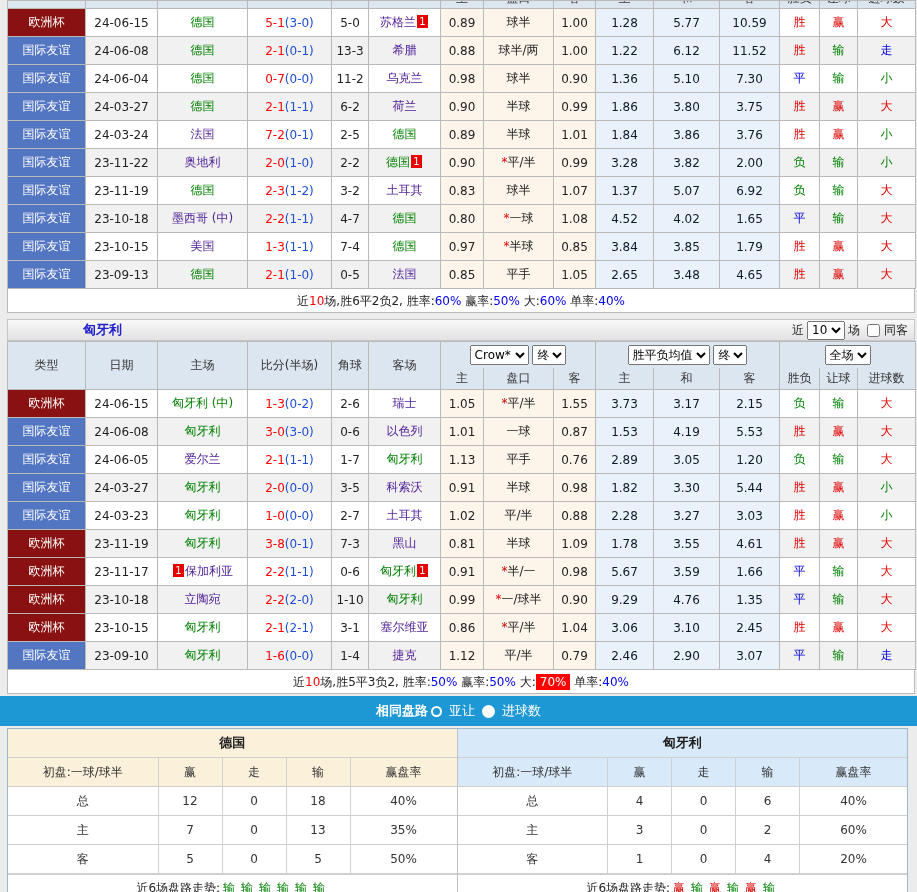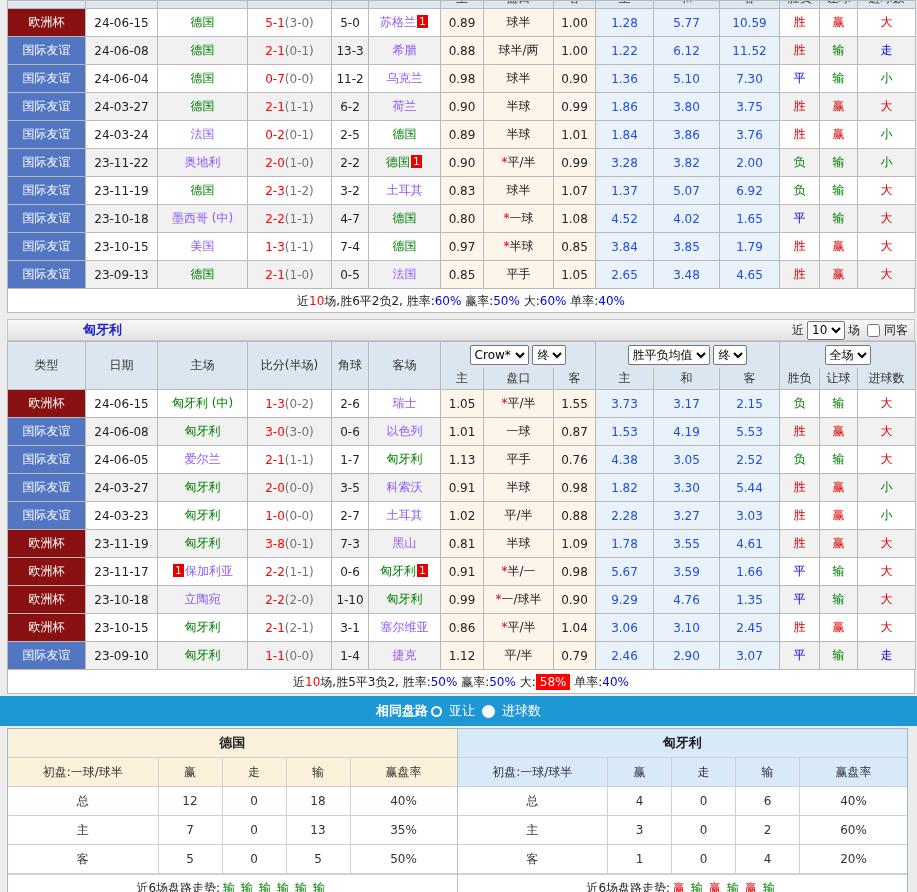--- a/index.html
+++ b/index.html
@@ -34,26 +34,26 @@
   tr.clip-head td { height: 8px; background: #dce6f1; color: #333; }
   tr.clip-head td span { display: block; margin-top: -13px; line-height: 20px; }
 
   td.c-type { color: #fff; cursor: pointer; }
   td.c-type.euro { background: #8a1111; }
   td.c-type.friendly { background: #5376c3; }
 
   tr.r-even td.n { background: #f1f1f1; }
   td.n { background: #fff; }
   td.ah { background: #fdf4ea; }
-  td.eu { background: #e9f2fa; color: #1d4ed8; }
+  td.eu { background: #e9f2fa; color: #0f172a; }
 
   .t-green { color: #008000; cursor: pointer; }
-  .t-black { color: #8b5cf6; cursor: pointer; }
+  .t-black { color: #4c1d95; cursor: pointer; }
   .sc-main { color: #f00; }
-  .sc-half { color: #737373; }
+  .sc-half { color: #1d4ed8; }
   .star { color: #e00000; }
   .txt-r { color: #e00000; }
   .txt-g { color: #008000; }
   .txt-b { color: #0000dd; }
 
   .badge {
     display: inline-block;
     background: #e60000;
     color: #fff;
     font-size: 10px;
@@ -293,21 +293,21 @@
           <td class="eu">3.80</td>
           <td class="eu">3.75</td>
           <td class="n txt-r">胜</td>
           <td class="n txt-r">赢</td>
           <td class="n txt-r">大</td>
         </tr>
         <tr class="r-odd">
           <td class="c-type friendly">国际友谊</td>
           <td class="n">24-03-24</td>
           <td class="n"><span class="t-black">法国</span></td>
-          <td class="n"><span class="sc-main">0-2</span><span class="sc-half">(0-1)</span></td>
+          <td class="n"><span class="sc-main">7-2</span><span class="sc-half">(0-1)</span></td>
           <td class="n">2-5</td>
           <td class="n"><span class="t-green">德国</span></td>
           <td class="ah">0.89</td>
           <td class="ah"><span>半球</span></td>
           <td class="ah">1.01</td>
           <td class="eu">1.84</td>
           <td class="eu">3.86</td>
           <td class="eu">3.76</td>
           <td class="n txt-r">胜</td>
           <td class="n txt-r">赢</td>
@@ -499,23 +499,23 @@
         <tr class="r-odd">
           <td class="c-type friendly">国际友谊</td>
           <td class="n">24-06-05</td>
           <td class="n"><span class="t-black">爱尔兰</span></td>
           <td class="n"><span class="sc-main">2-1</span><span class="sc-half">(1-1)</span></td>
           <td class="n">1-7</td>
           <td class="n"><span class="t-green">匈牙利</span></td>
           <td class="ah">1.13</td>
           <td class="ah"><span>平手</span></td>
           <td class="ah">0.76</td>
-          <td class="eu">4.38</td>
+          <td class="eu">2.89</td>
           <td class="eu">3.05</td>
-          <td class="eu">2.52</td>
+          <td class="eu">1.20</td>
           <td class="n txt-g">负</td>
           <td class="n txt-g">输</td>
           <td class="n txt-r">大</td>
         </tr>
         <tr class="r-even">
           <td class="c-type friendly">国际友谊</td>
           <td class="n">24-03-27</td>
           <td class="n"><span class="t-green">匈牙利</span></td>
           <td class="n"><span class="sc-main">2-0</span><span class="sc-half">(0-0)</span></td>
           <td class="n">3-5</td>
@@ -612,36 +612,36 @@
           <td class="eu">3.10</td>
           <td class="eu">2.45</td>
           <td class="n txt-r">胜</td>
           <td class="n txt-r">赢</td>
           <td class="n txt-r">大</td>
         </tr>
         <tr class="r-even">
           <td class="c-type friendly">国际友谊</td>
           <td class="n">23-09-10</td>
           <td class="n"><span class="t-green">匈牙利</span></td>
-          <td class="n"><span class="sc-main">1-1</span><span class="sc-half">(0-0)</span></td>
+          <td class="n"><span class="sc-main">1-6</span><span class="sc-half">(0-0)</span></td>
           <td class="n">1-4</td>
           <td class="n"><span class="t-black">捷克</span></td>
           <td class="ah">1.12</td>
           <td class="ah"><span>平/半</span></td>
           <td class="ah">0.79</td>
           <td class="eu">2.46</td>
           <td class="eu">2.90</td>
           <td class="eu">3.07</td>
           <td class="n txt-b">平</td>
           <td class="n txt-g">输</td>
           <td class="n txt-b">走</td>
         </tr>
       </tbody>
   </table>
-  <div class="summary" id="hungary-summary"><span>近</span><span class="red">10</span><span>场,胜5平3负2, 胜率:</span><span class="blue">50%</span><span> 赢率:</span><span class="blue">50%</span><span> 大:</span><span class="hl">58%</span><span> 单率:</span><span class="blue">40%</span></div>
+  <div class="summary" id="hungary-summary"><span>近</span><span class="red">10</span><span>场,胜5平3负2, 胜率:</span><span class="blue">50%</span><span> 赢率:</span><span class="blue">50%</span><span> 大:</span><span class="hl">70%</span><span> 单率:</span><span class="blue">40%</span></div>
 
   <div class="blue-bar">
     <span class="bold">相同盘路</span>
     <span class="radio-ring"></span>
     <span>亚让</span>
     <span class="radio-dot"></span>
     <span>进球数</span>
   </div>
 
   <div class="bottom-wrap">

